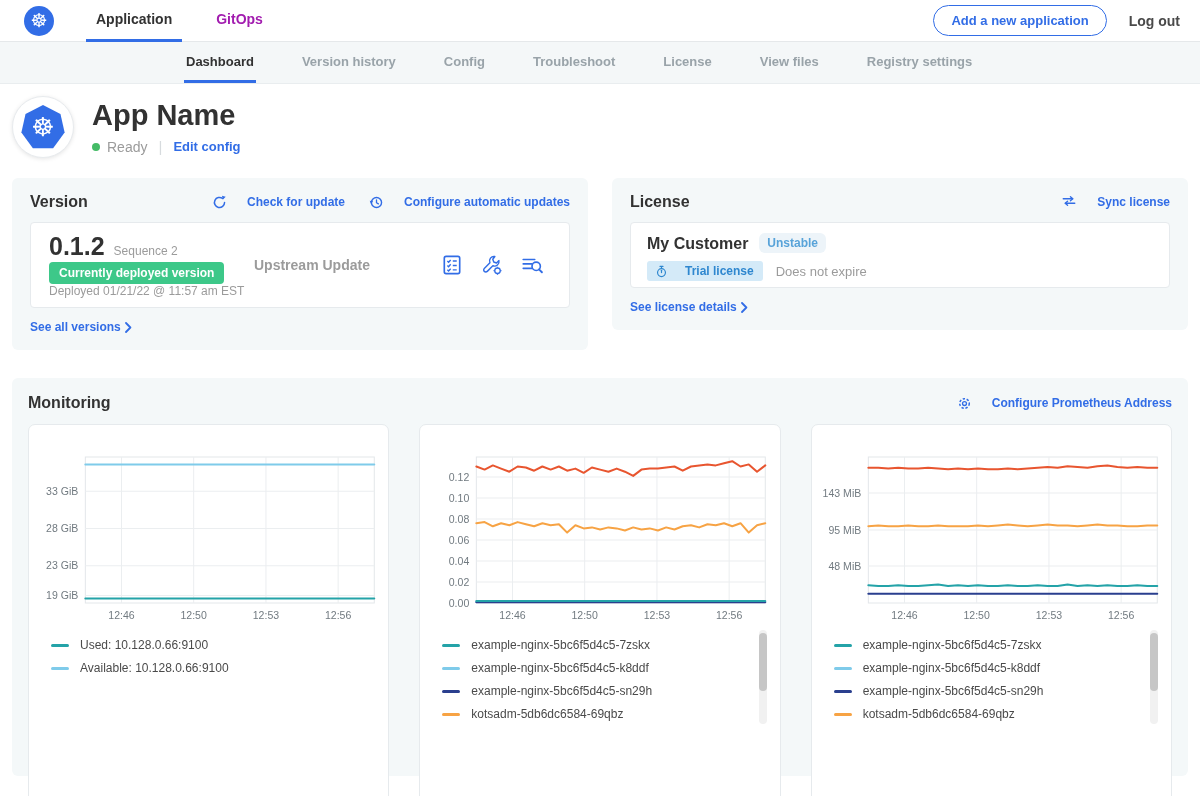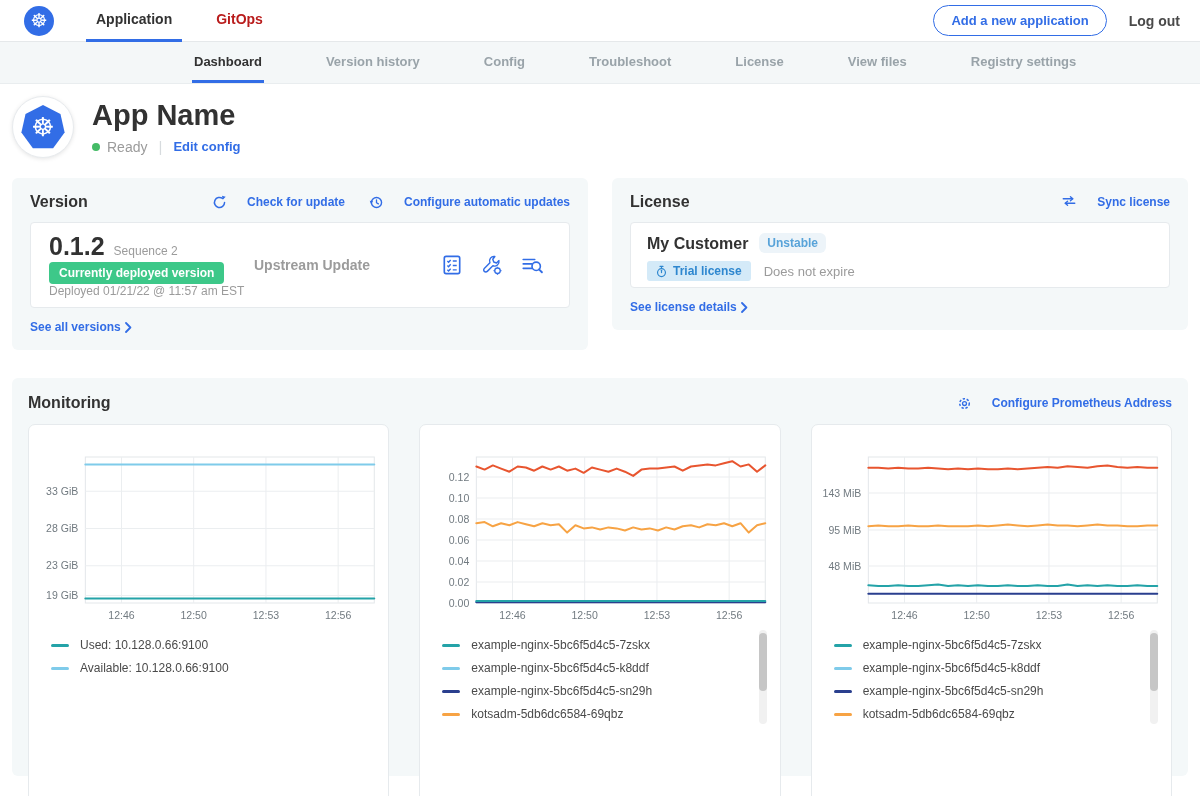--- a/index.html
+++ b/index.html
@@ -3,29 +3,29 @@
 <meta charset="utf-8">
 <style>
   *{box-sizing:border-box;margin:0;padding:0}
   html,body{width:1200px;height:796px}
   body{font-family:"Liberation Sans",sans-serif;background:#fff;color:#323232;overflow:hidden}
   .link{color:#326de6;font-weight:700;cursor:pointer;text-decoration:none}
 
   
   .topnav{height:42px;display:flex;align-items:center;border-bottom:1px solid #e5e8ea;padding:0 20px 0 24px}
   .k8s-logo{width:30px;height:30px;border-radius:50%;background:#326de6;color:#fff;display:flex;align-items:center;justify-content:center;font-size:19px;margin-right:32px;flex:none}
-  .topnav-tab{height:42px;display:flex;align-items:center;padding:0 10px;margin-right:24px;font-size:14px;font-weight:700;color:#b91c1c;border-bottom:3px solid transparent;cursor:pointer}
+  .topnav-tab{height:42px;display:flex;align-items:center;padding:0 10px;margin-right:24px;font-size:14px;font-weight:700;color:#a21caf;border-bottom:3px solid transparent;cursor:pointer}
   .topnav-tab.active{color:#323232;border-bottom-color:#326de6}
   .topnav-spacer{flex:1}
   .add-app-btn{border:1px solid #326de6;color:#326de6;font-weight:700;font-size:13px;padding:7px 17px;border-radius:17px;background:#fff;cursor:pointer;font-family:inherit}
   .logout{margin-left:22px;font-size:14px;font-weight:600;color:#4a4a4a;cursor:pointer}
 
   
   .subnav{height:42px;background:#f4f7f8;display:flex;align-items:stretch;padding-left:162px;border-bottom:1px solid #e9edef}
-  .subnav-item{display:flex;align-items:center;padding:0 2px;margin:0 30px;font-size:13px;font-weight:600;color:#99a3a9;border-bottom:3px solid transparent;cursor:pointer;white-space:nowrap}
+  .subnav-item{display:flex;align-items:center;padding:0 2px;margin:0 22px;font-size:13px;font-weight:600;color:#99a3a9;border-bottom:3px solid transparent;cursor:pointer;white-space:nowrap}
   .subnav-item.active{color:#323232;font-weight:700;border-bottom-color:#326de6}
 
   
   .app-header{display:flex;align-items:center;height:86px;padding-left:12px}
   .app-logo{width:62px;height:62px;border-radius:50%;background:#fff;border:1px solid #e8ebee;box-shadow:0 1px 4px rgba(0,0,0,.10);display:flex;align-items:center;justify-content:center;flex:none}
   .app-logo-hept{width:46px;height:46px;background:#326de6;clip-path:polygon(50% 2%,88% 22%,97% 62%,72% 96%,28% 96%,3% 62%,12% 22%);display:flex;align-items:center;justify-content:center;color:#fff;font-size:26px}
   .app-title-block{margin-left:18px}
   .app-title{font-size:29px;font-weight:700}
   .app-status-row{display:flex;align-items:center;margin-top:6px;font-size:14px}
   .status-dot{width:8px;height:8px;border-radius:50%;background:#44bb66;margin-right:7px}
@@ -51,21 +51,21 @@
   .deployed-badge{display:inline-block;background:#3dc889;color:#fff;font-size:12px;font-weight:700;padding:4px 10px;border-radius:4px;margin-top:2px}
   .deployed-at{font-size:12px;color:#9b9b9b;}
   .upstream{font-size:14px;font-weight:600;color:#9b9b9b}
   .version-icons{margin-left:auto;display:flex;gap:18px;align-items:center;padding-right:8px}
   .see-link{display:inline-flex;align-items:center;gap:4px;font-size:12px;margin-top:12px}
   .license-inner{padding:10px 16px;height:66px}
   .customer-row{display:flex;align-items:flex-end;gap:11px}
   .customer-name{font-size:16px;font-weight:700}
   .badge-channel{background:#edf4f9;color:#58a3d9;font-size:12px;font-weight:600;padding:3px 8px;border-radius:6px}
   .license-row2{display:flex;align-items:center;gap:13px;margin-top:8px}
-  .badge-trial{display:inline-flex;align-items:center;gap:6px;background:#d4eaf8;color:#2e87cf;font-size:12px;font-weight:700;padding:3px 9px;border-radius:3px}
+  .badge-trial{display:inline-flex;align-items:center;gap:18px;background:#d4eaf8;color:#2e87cf;font-size:12px;font-weight:700;padding:3px 9px;border-radius:3px}
   .expiry{font-size:13px;color:#9b9b9b}
 
   
   .monitoring{margin:28px 12px 0;background:#f4f8f9;border-radius:6px;padding:14px 16px;height:398px}
   .monitoring-head{display:flex;align-items:center;height:22px}
   .charts-row{display:flex;gap:30px;margin-top:10px}
   .chart-card{flex:1;background:#fff;border:1px solid #e6eaed;border-radius:7px;height:404px;padding:24px 6px 6px;display:flex;flex-direction:column}
   .chart-svg{width:100%;height:178px;flex:none}
   .legend{flex:1;position:relative;padding:2px 20px 0 16px;overflow:hidden}
   .legend-item{display:flex;align-items:center;gap:11px;margin:9px 0;font-size:12px;color:#4a4a4a;cursor:pointer}

